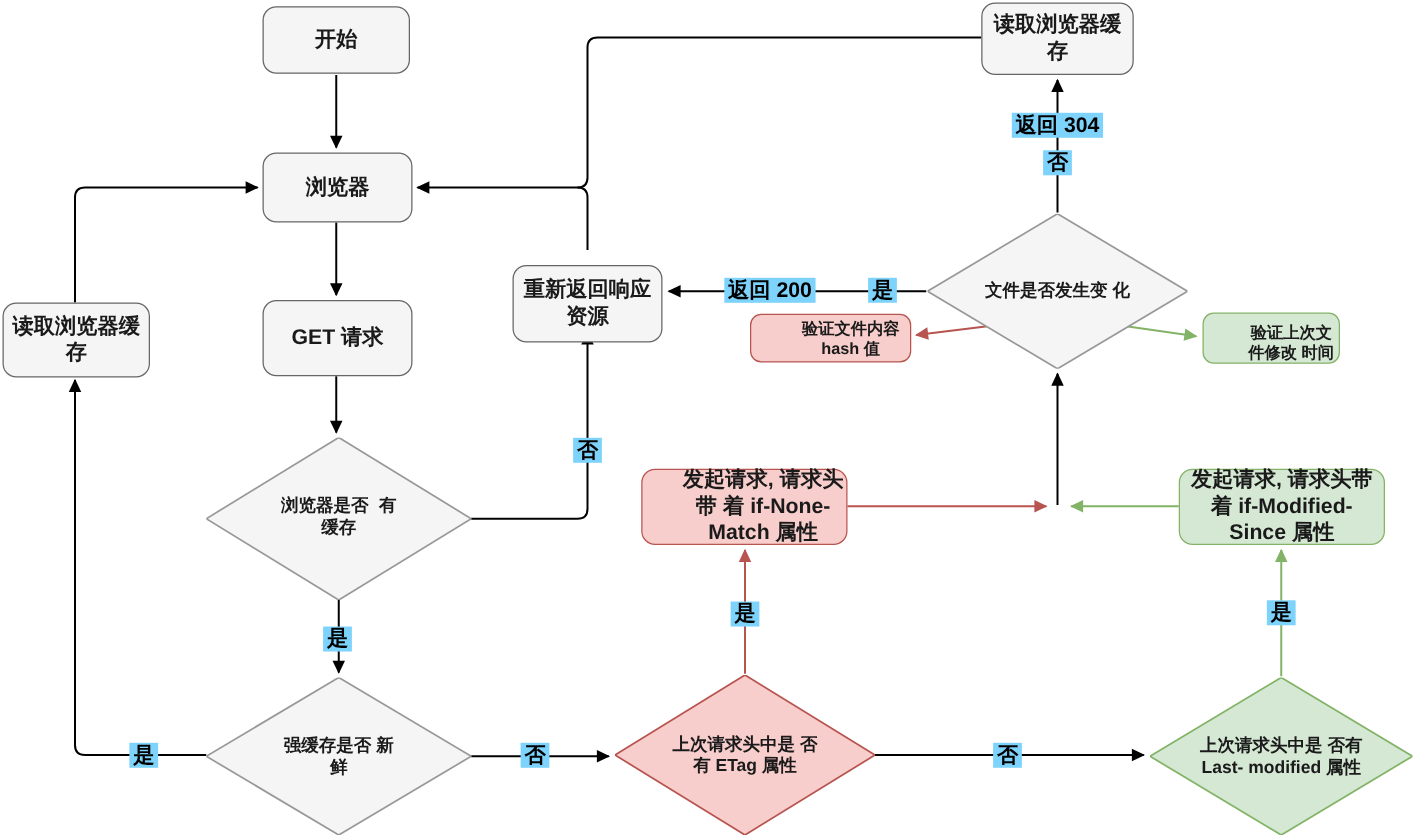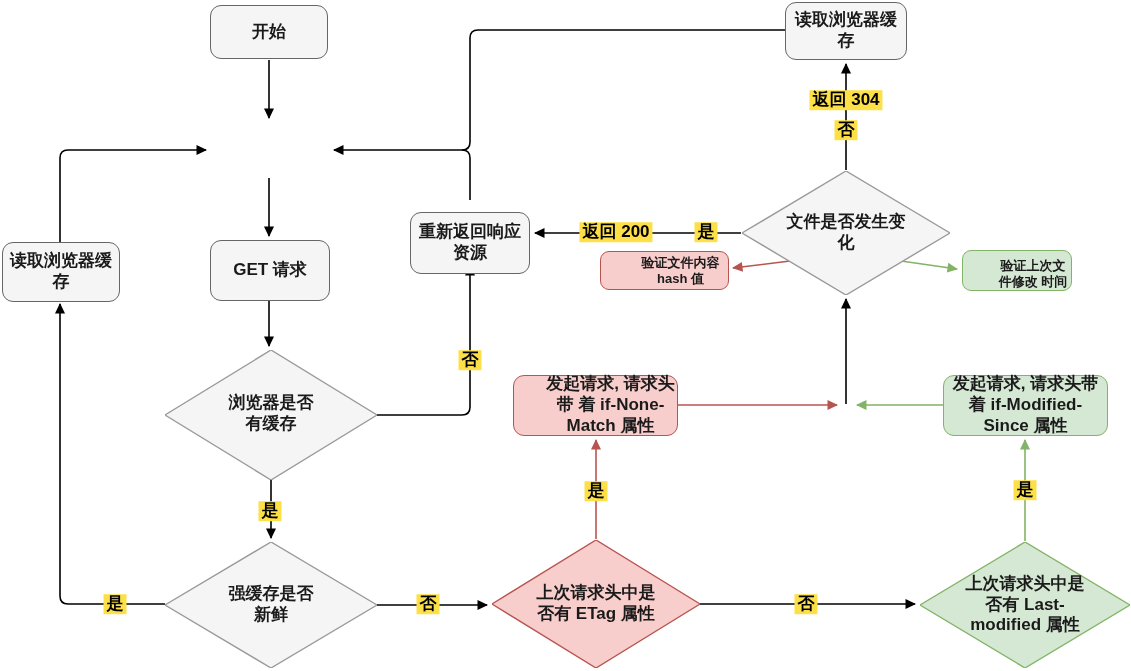--- a/index.html
+++ b/index.html
@@ -38,32 +38,32 @@
     font-size: 13px;
     z-index: 3;
     padding-left: 32px;
   }
   .annot.red-box { background: #f8cecc; border: 1.6px solid #b85450; }
   .annot.green-box { background: #d5e8d4; border: 1.6px solid #82b366; align-items: flex-end; }
   .annot .txt { width: 118px; }
   .annot.one .txt { width: auto; }
   .rect.red-box { background: #f8cecc; border: 1.6px solid #b85450; }
   .rect.green-box { background: #d5e8d4; border: 1.6px solid #82b366; }
-  .diamond { font-size: 17px; }
+  .diamond { font-size: 14px; }
   .diamond svg.shape {
     position: absolute; left: 0; top: 0; width: 100%; height: 100%;
   }
   .diamond .txt { position: relative; z-index: 1; }
   .d-gray polygon { fill: #f5f5f5; stroke: #999999; }
   .d-red polygon { fill: #f8cecc; stroke: #b85450; }
   .d-green polygon { fill: #d5e8d4; stroke: #82b366; }
   .elabel {
     position: absolute;
     transform: translate(-50%, -50%);
-    background: #fde047;
+    background: #7dd3fc;
     padding: 0 3px;
     font-weight: bold;
     font-size: 17px;
     color: #000000;
     z-index: 4;
     white-space: nowrap;
     line-height: 1.15;
   }
 </style>
 </head>
@@ -108,20 +108,23 @@
       <path d="M1025,541 L1025,440" marker-end="url(#ag)"></path>
       <path d="M943,405 L857,405" marker-end="url(#ag)"></path>
       <path d="M901,261 L957,269" marker-end="url(#ag)"></path>
     </g>
   </svg>
 
   <div class="node rect plain" style="left:210px;top:5px;width:118px;height:54px;">
     <span class="txt">开始</span>
   </div>
 
+  <div class="node rect plain" style="left:210px;top:122px;width:120px;height:56px;">
+    <span class="txt">浏览器</span>
+  </div>
 
   <div class="node rect plain" style="left:210px;top:240px;width:120px;height:61px;align-items:center;">
     <span class="txt">GET 请求</span>
   </div>
 
   <div class="node rect" style="left:2px;top:242px;width:118px;height:60px;">
     <span class="txt">读取浏览器缓存</span>
   </div>
 
   <div class="node rect" style="left:785px;top:2px;width:122px;height:58px;">

